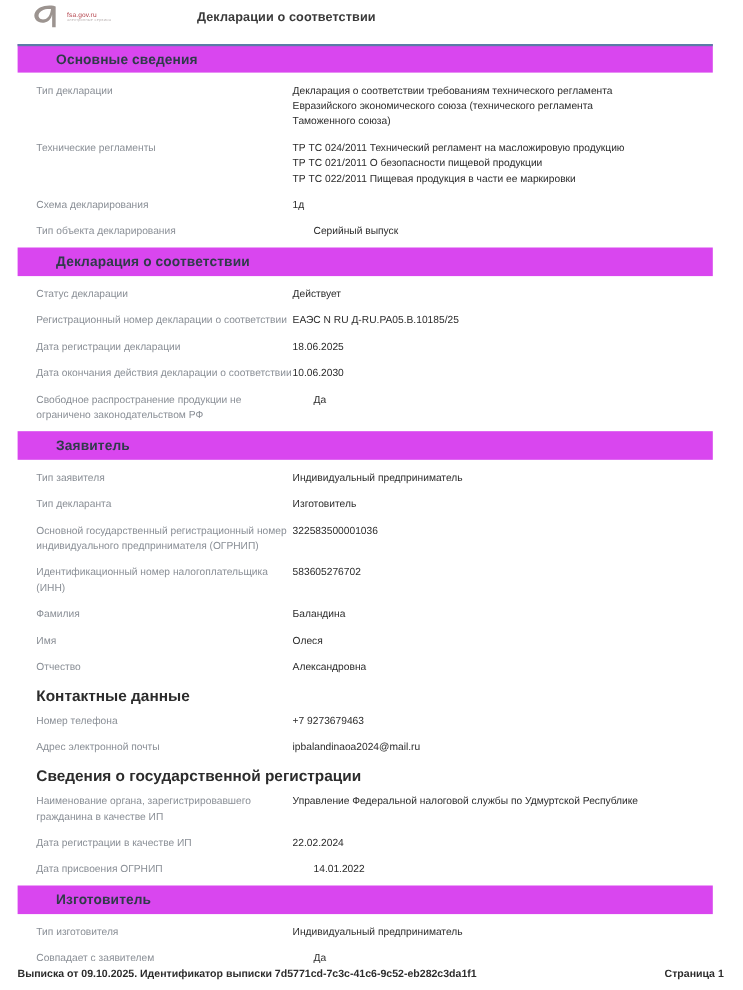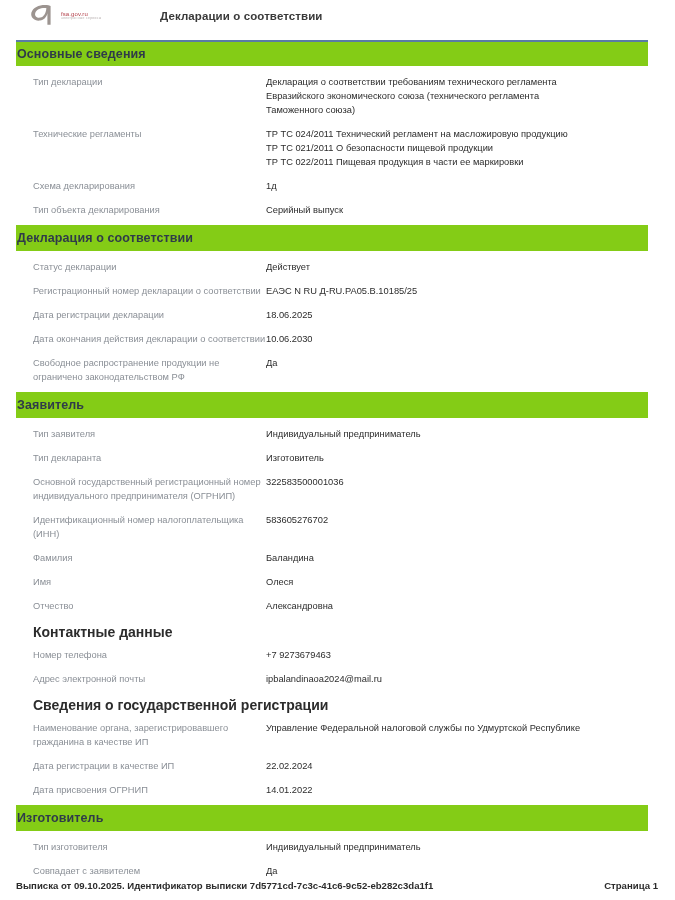--- a/index.html
+++ b/index.html
@@ -47,39 +47,39 @@
   .brand-tag {
     font-size: 3.4px;
     color: #b8b0b0;
     letter-spacing: .3px;
     white-space: nowrap;
   }
   .doc-title {
     font-size: 11.5px;
     font-weight: bold;
     color: #3a3a3a;
-    margin-left: 36px;
+    margin-left: 55px;
     letter-spacing: .1px;
   }
 
   
   .sheet {
     position: absolute;
     left: 16px;
     top: 40px;
     width: 632px;
   }
 
   
   .section-band {
-    background: #84cc16;
+    background: #d946ef;
     height: 26px;
     display: flex;
     align-items: center;
-    padding-left: 1px;
+    padding-left: 35px;
     box-sizing: border-box;
   }
   .section-band.with-rule {
     border-top: 2px solid #5a7ca6;
   }
   .section-band-title {
     font-size: 12.5px;
     font-weight: bold;
     color: #2f3b49;
     letter-spacing: .1px;
@@ -89,20 +89,21 @@
   .rows {
     padding: 9px 0 6px 0;
   }
   .row {
     display: flex;
     align-items: flex-start;
     padding: 0 0 10px 0;
   }
   .row:last-child {
     padding-bottom: 2px;
+    gap: 19px;
   }
   .row-label {
     width: 250px;
     flex: none;
     padding-left: 17px;
     box-sizing: border-box;
     font-size: 9.3px;
     color: #8a8f96;
     line-height: 14px;
   }

